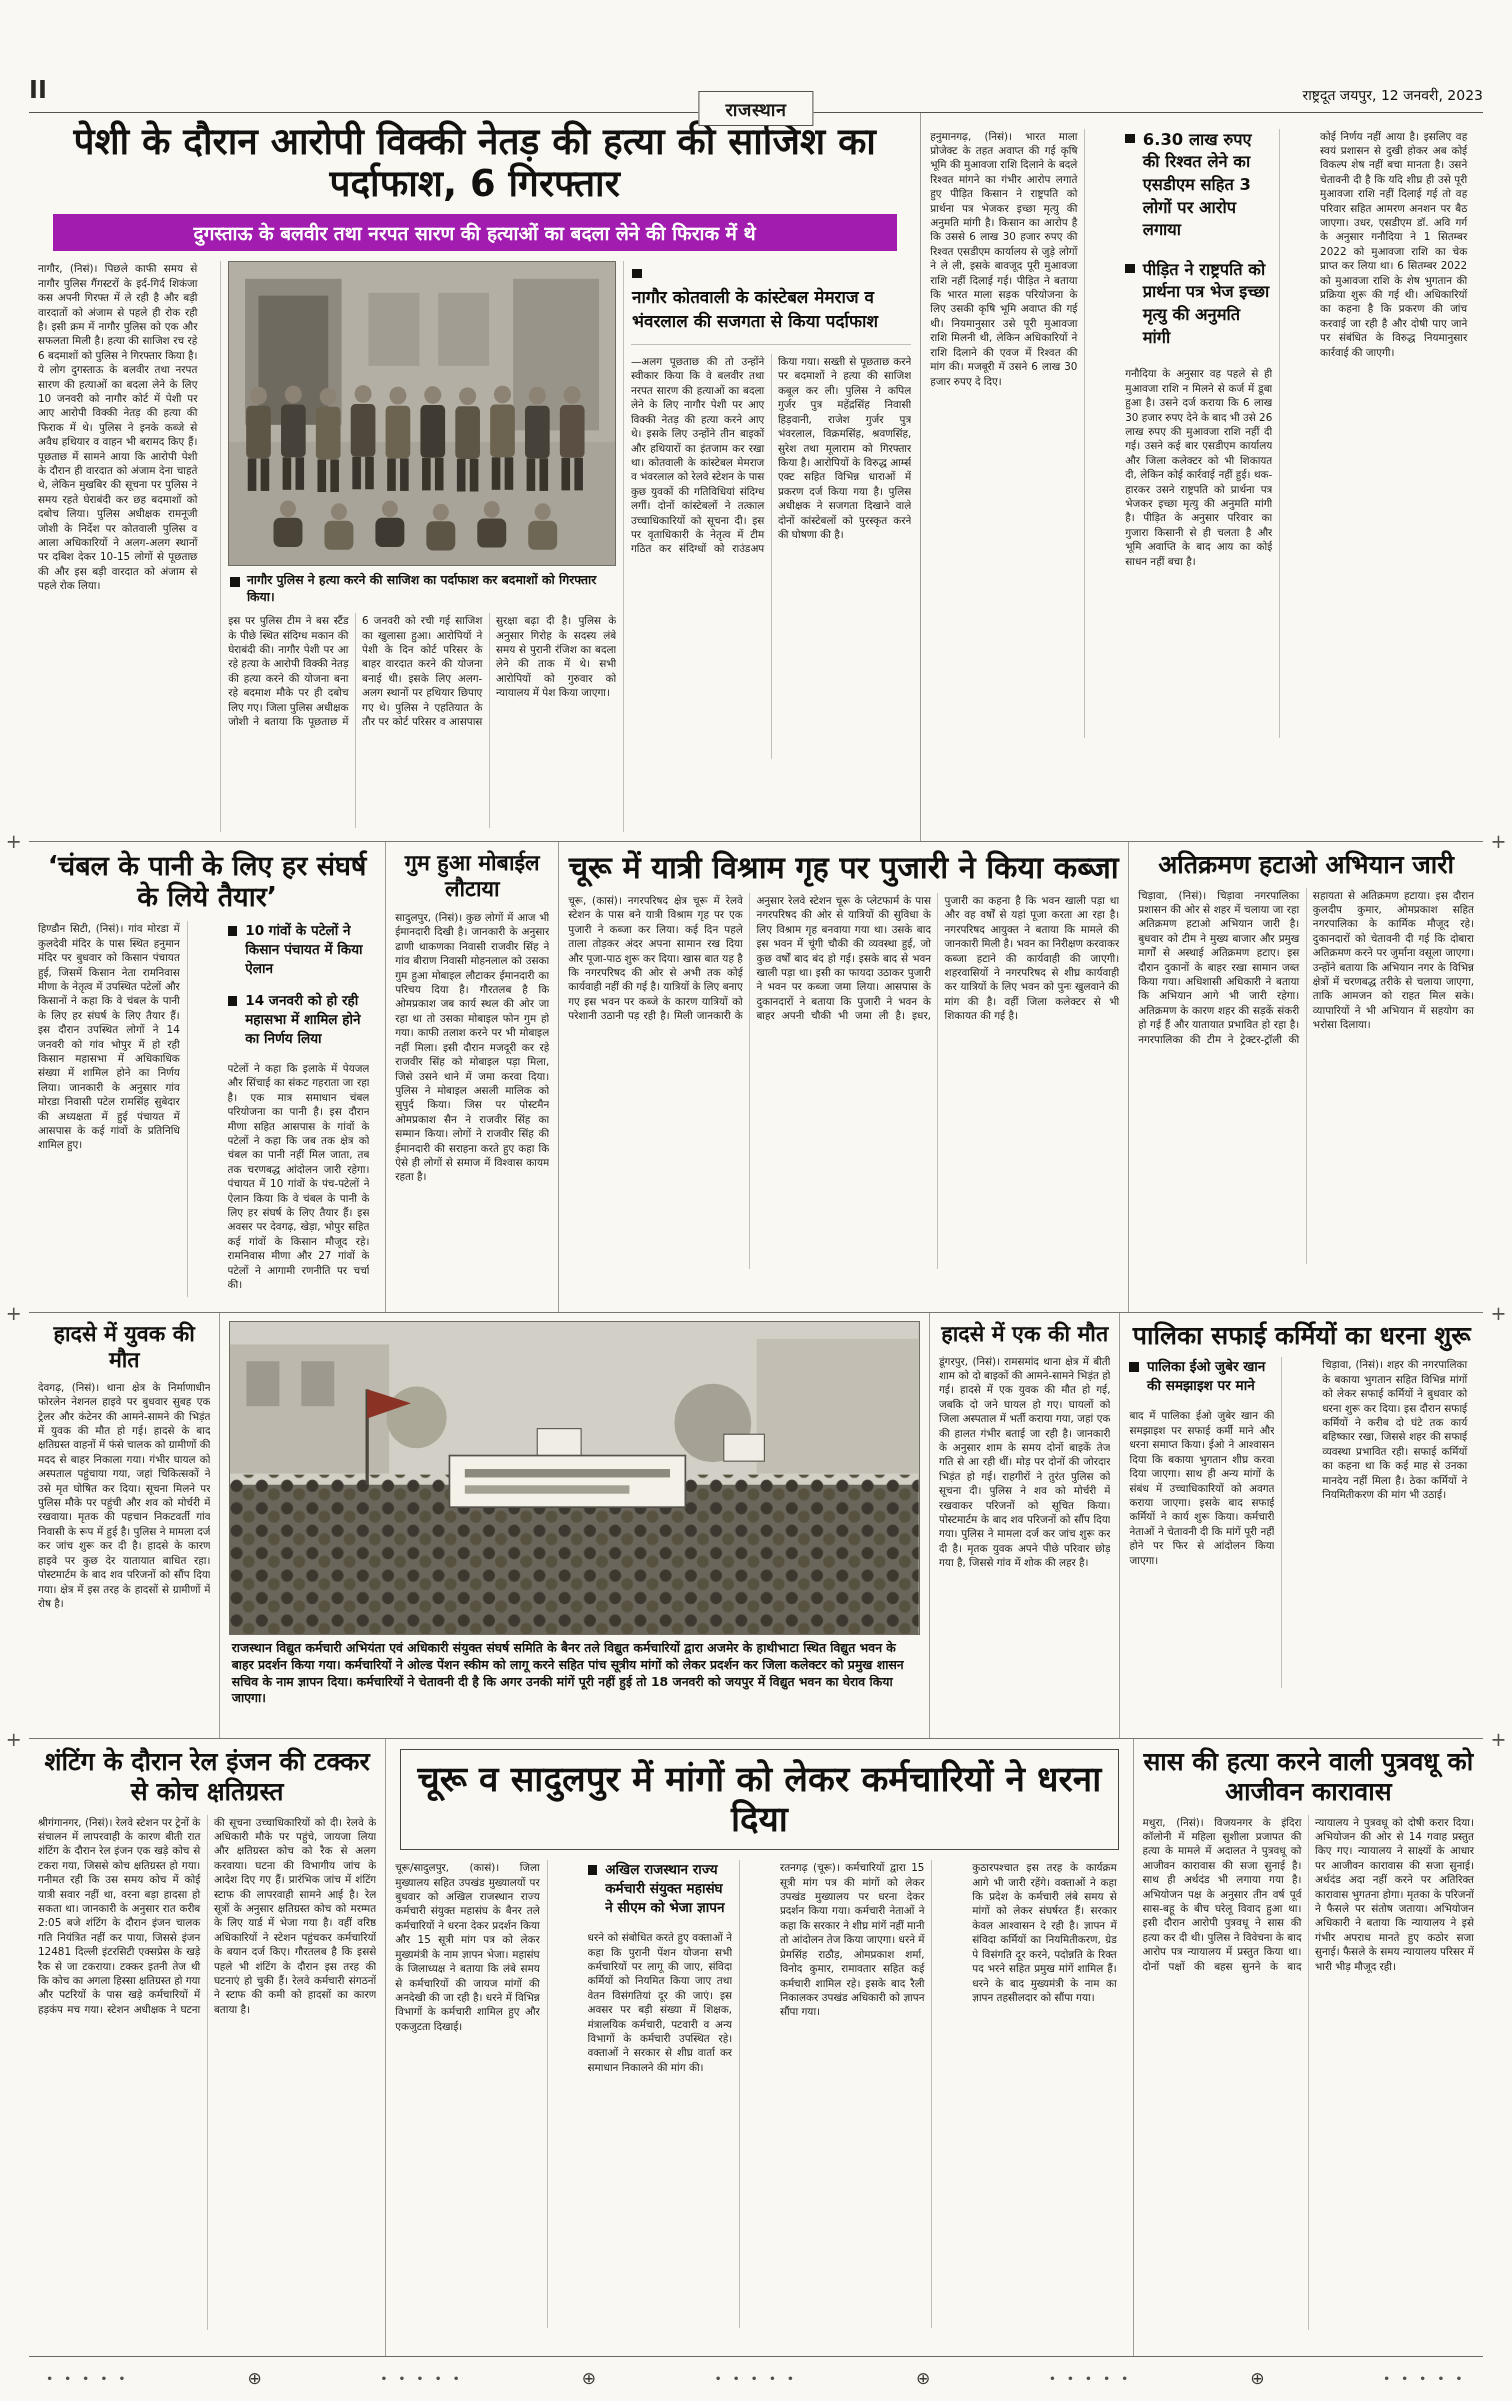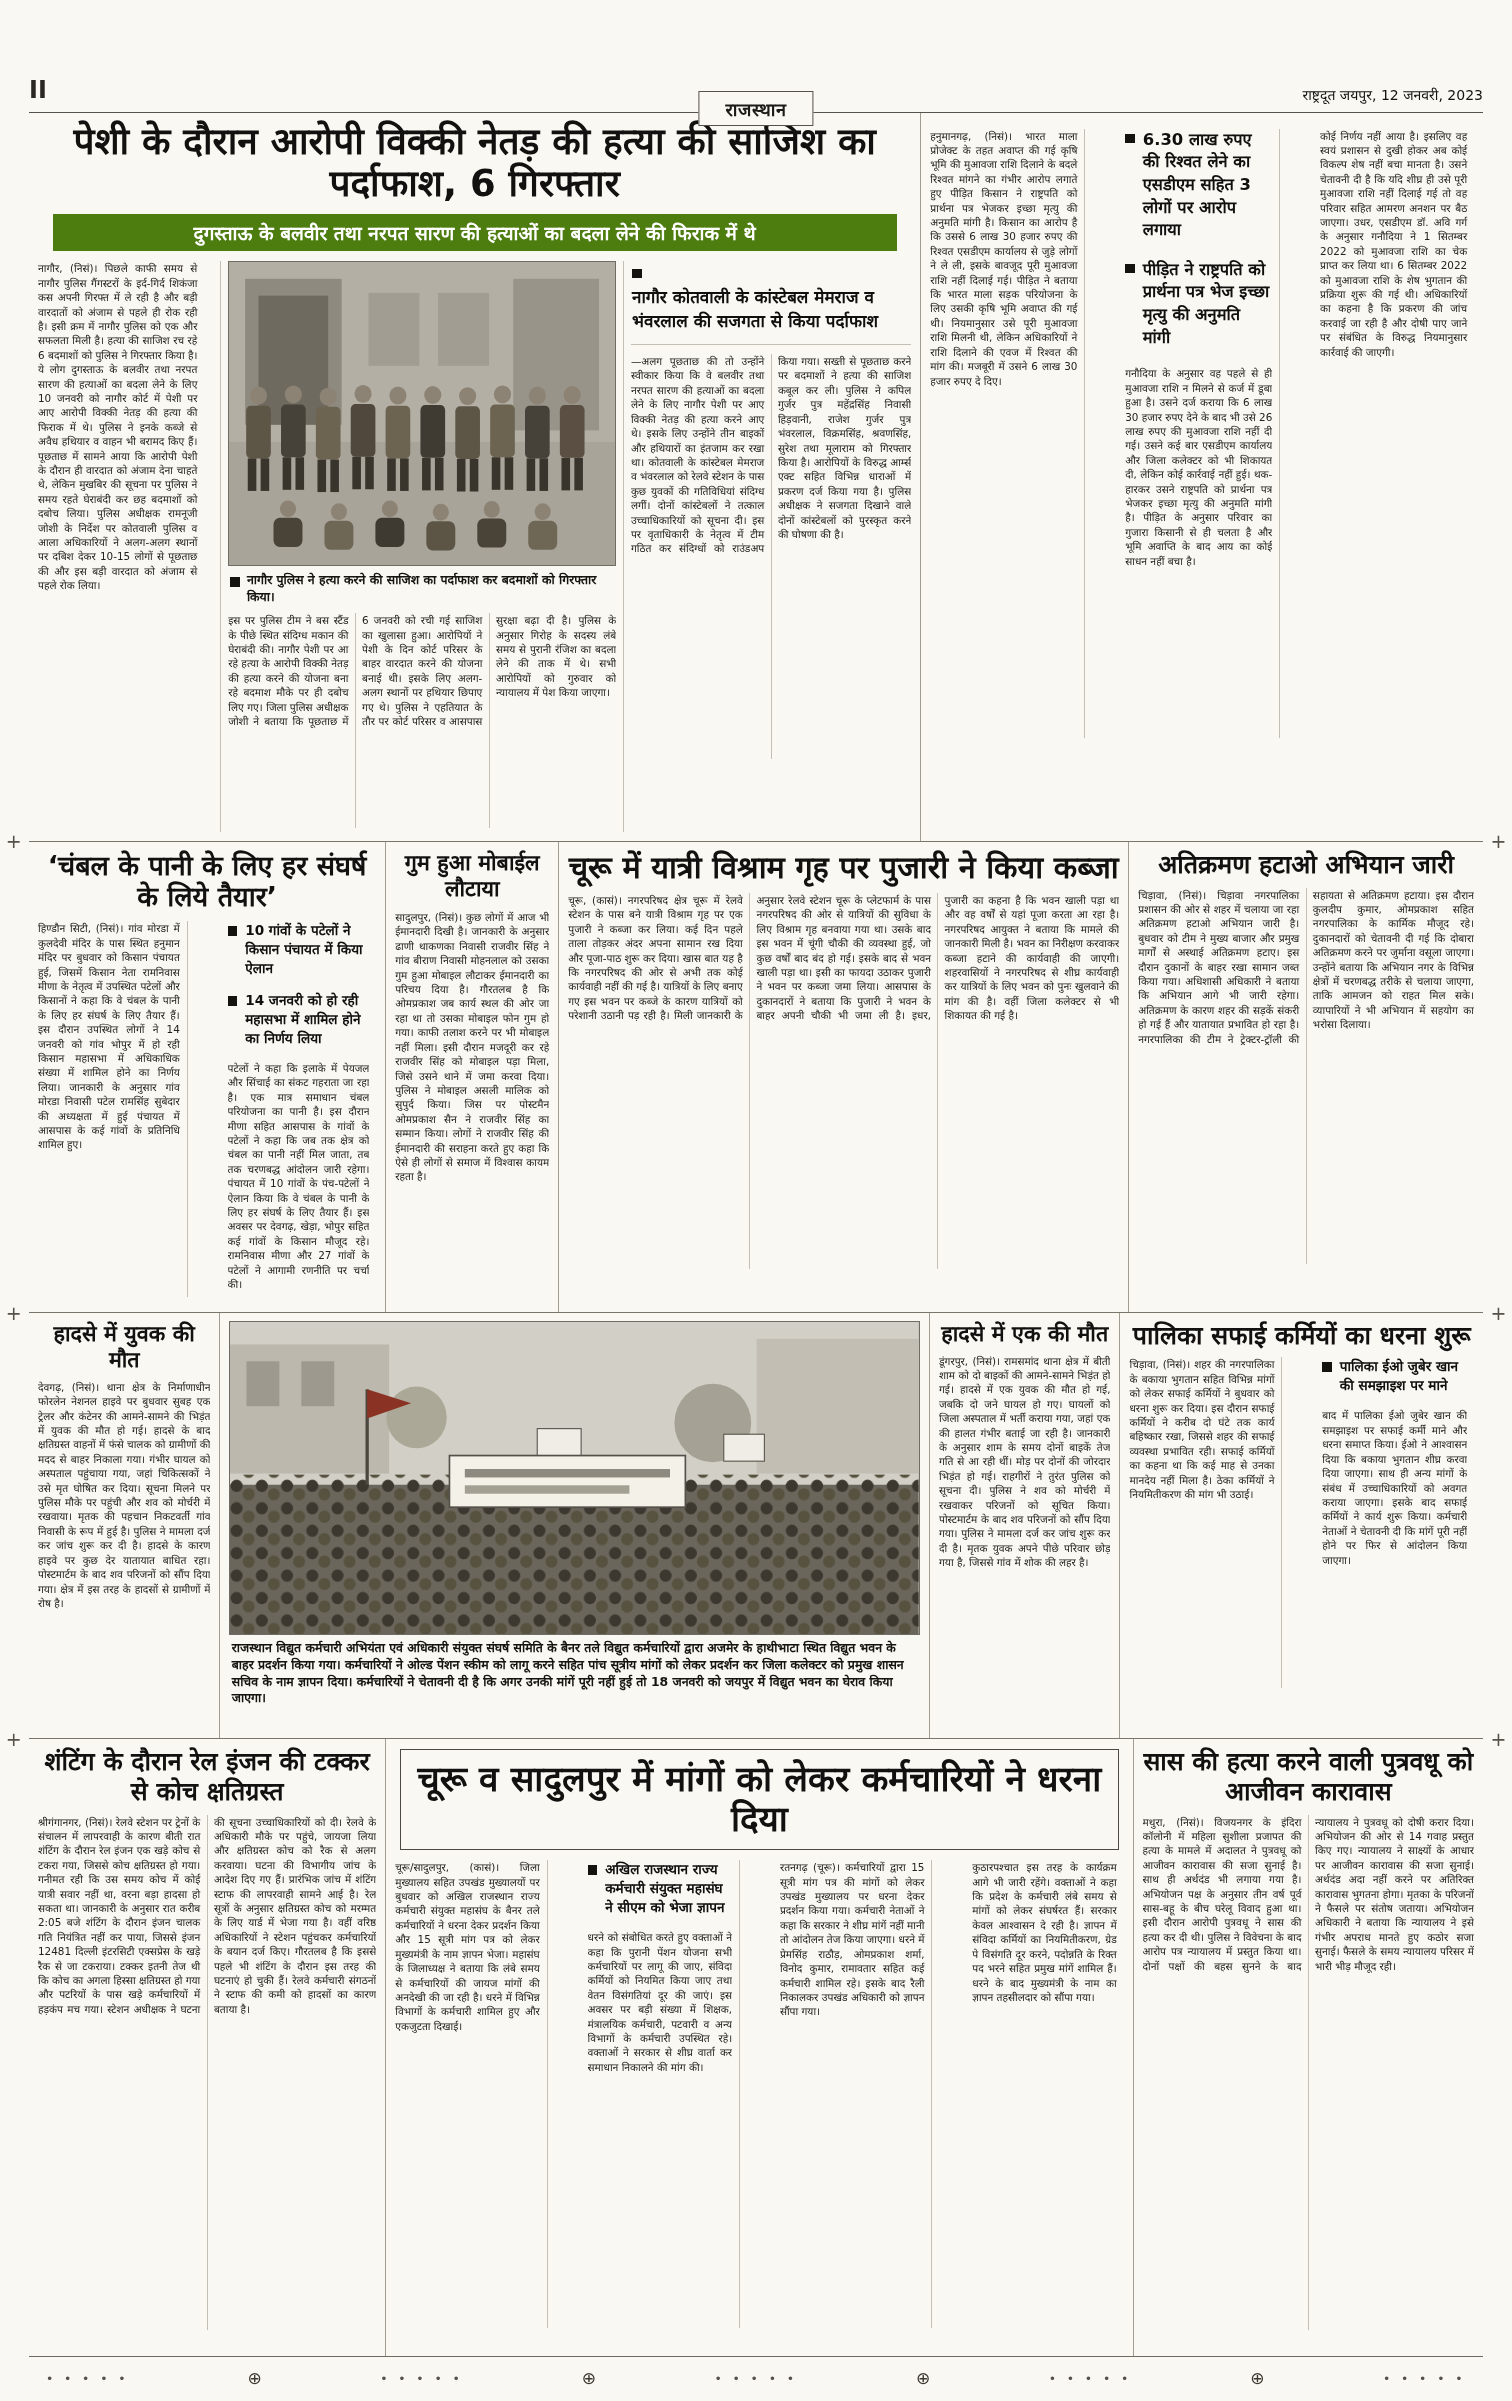--- a/index.html
+++ b/index.html
@@ -44,21 +44,21 @@
   .colwrap > .acol:first-child{ padding-left:0; }
   .colwrap > .acol + .acol{ border-left:0.6px solid #c3bfb4;padding-left:40px; }
   .sq{
     display:inline-block; width:9.6px; height:9.6px; background:#141310;
     flex:0 0 auto; margin-top:5.1px;
   }
   .bullet{ display:flex; gap:8px; font-weight:700; line-height:1.38; color:#11100e; }
   .bullet.big{ font-size:16.4px; margin:0 0 17px 0; }
   .bullet.med{ font-size:13.6px; margin:0 0 13.6px 0; }
   .subbar{
-    background:#4d7c0f; color:#fff; text-align:center;
+    background:#a21caf; color:#fff; text-align:center;
     font-size:19px; font-weight:700; padding:5.6px 6.8px; margin:9px 14.7px 10.2px;
   }
   .highlight{
     font-size:17px; font-weight:700; line-height:1.4; color:#11100e;
     padding:2.3px 1.1px 10.2px; border-bottom:0.6px solid #c3bfb4; margin-bottom:9px;
     display:flex; gap:8px;flex-direction:column;
   }
   figure{ margin:0; }
   .photo-frame{ border:0.6px solid #6f6c64; background:#bdb9af; overflow:hidden; }
   .photo-frame svg{ display:block; width:100%; height:100%; }
@@ -299,28 +299,28 @@
     </section>
 
     <section class="art-dungarpur">
       <h3 class="h-sm">हादसे में एक की मौत</h3>
       <div class="fullbody body-text">डूंगरपुर, (निसं)। रामसमांद थाना क्षेत्र में बीती शाम को दो बाइकों की आमने-सामने भिड़ंत हो गई। हादसे में एक युवक की मौत हो गई, जबकि दो जने घायल हो गए। घायलों को जिला अस्पताल में भर्ती कराया गया, जहां एक की हालत गंभीर बताई जा रही है। जानकारी के अनुसार शाम के समय दोनों बाइकें तेज गति से आ रही थीं। मोड़ पर दोनों की जोरदार भिड़ंत हो गई। राहगीरों ने तुरंत पुलिस को सूचना दी। पुलिस ने शव को मोर्चरी में रखवाकर परिजनों को सूचित किया। पोस्टमार्टम के बाद शव परिजनों को सौंप दिया गया। पुलिस ने मामला दर्ज कर जांच शुरू कर दी है। मृतक युवक अपने पीछे परिवार छोड़ गया है, जिससे गांव में शोक की लहर है।</div>
     </section>
 
     <section class="art-safai">
       <h2 class="h-md">पालिका सफाई कर्मियों का धरना शुरू</h2>
       <div class="colwrap">
-        <div class="acol body-text">चिड़ावा, (निसं)। शहर की नगरपालिका के बकाया भुगतान सहित विभिन्न मांगों को लेकर सफाई कर्मियों ने बुधवार को धरना शुरू कर दिया। इस दौरान सफाई कर्मियों ने करीब दो घंटे तक कार्य बहिष्कार रखा, जिससे शहर की सफाई व्यवस्था प्रभावित रही। सफाई कर्मियों का कहना था कि कई माह से उनका मानदेय नहीं मिला है। ठेका कर्मियों ने नियमितीकरण की मांग भी उठाई।</div>
         <div class="acol">
           <div class="bullet med">
             <span class="sq"></span>
             <span>पालिका ईओ जुबेर खान की समझाइश पर माने</span>
           </div>
           <div class="body-text">बाद में पालिका ईओ जुबेर खान की समझाइश पर सफाई कर्मी माने और धरना समाप्त किया। ईओ ने आश्वासन दिया कि बकाया भुगतान शीघ्र करवा दिया जाएगा। साथ ही अन्य मांगों के संबंध में उच्चाधिकारियों को अवगत कराया जाएगा। इसके बाद सफाई कर्मियों ने कार्य शुरू किया। कर्मचारी नेताओं ने चेतावनी दी कि मांगें पूरी नहीं होने पर फिर से आंदोलन किया जाएगा।</div>
         </div>
+        <div class="acol body-text">चिड़ावा, (निसं)। शहर की नगरपालिका के बकाया भुगतान सहित विभिन्न मांगों को लेकर सफाई कर्मियों ने बुधवार को धरना शुरू कर दिया। इस दौरान सफाई कर्मियों ने करीब दो घंटे तक कार्य बहिष्कार रखा, जिससे शहर की सफाई व्यवस्था प्रभावित रही। सफाई कर्मियों का कहना था कि कई माह से उनका मानदेय नहीं मिला है। ठेका कर्मियों ने नियमितीकरण की मांग भी उठाई।</div>
       </div>
     </section>
   </div>
 
   <div class="row row4">
 
     <section class="art-shunting">
       <h2 class="h-md">शंटिंग के दौरान रेल इंजन की टक्कर से कोच क्षतिग्रस्त</h2>
       <div class="fullbody body-text cols-2">श्रीगंगानगर, (निसं)। रेलवे स्टेशन पर ट्रेनों के संचालन में लापरवाही के कारण बीती रात शंटिंग के दौरान रेल इंजन एक खड़े कोच से टकरा गया, जिससे कोच क्षतिग्रस्त हो गया। गनीमत रही कि उस समय कोच में कोई यात्री सवार नहीं था, वरना बड़ा हादसा हो सकता था। जानकारी के अनुसार रात करीब 2:05 बजे शंटिंग के दौरान इंजन चालक गति नियंत्रित नहीं कर पाया, जिससे इंजन 12481 दिल्ली इंटरसिटी एक्सप्रेस के खड़े रैक से जा टकराया। टक्कर इतनी तेज थी कि कोच का अगला हिस्सा क्षतिग्रस्त हो गया और पटरियों के पास खड़े कर्मचारियों में हड़कंप मच गया। स्टेशन अधीक्षक ने घटना की सूचना उच्चाधिकारियों को दी। रेलवे के अधिकारी मौके पर पहुंचे, जायजा लिया और क्षतिग्रस्त कोच को रैक से अलग करवाया। घटना की विभागीय जांच के आदेश दिए गए हैं। प्रारंभिक जांच में शंटिंग स्टाफ की लापरवाही सामने आई है। रेल सूत्रों के अनुसार क्षतिग्रस्त कोच को मरम्मत के लिए यार्ड में भेजा गया है। वहीं वरिष्ठ अधिकारियों ने स्टेशन पहुंचकर कर्मचारियों के बयान दर्ज किए। गौरतलब है कि इससे पहले भी शंटिंग के दौरान इस तरह की घटनाएं हो चुकी हैं। रेलवे कर्मचारी संगठनों ने स्टाफ की कमी को हादसों का कारण बताया है।</div>
     </section>

